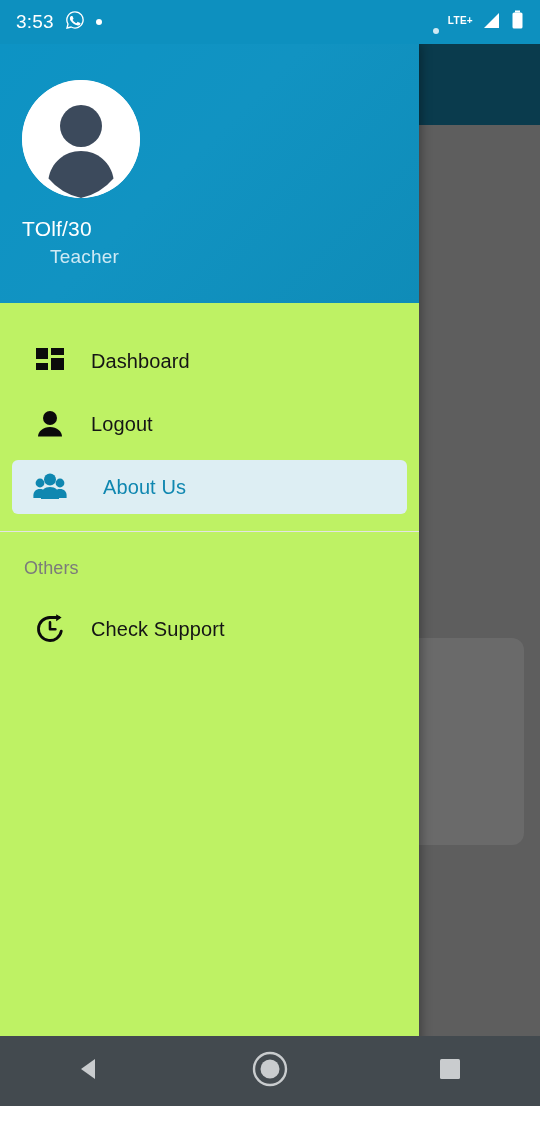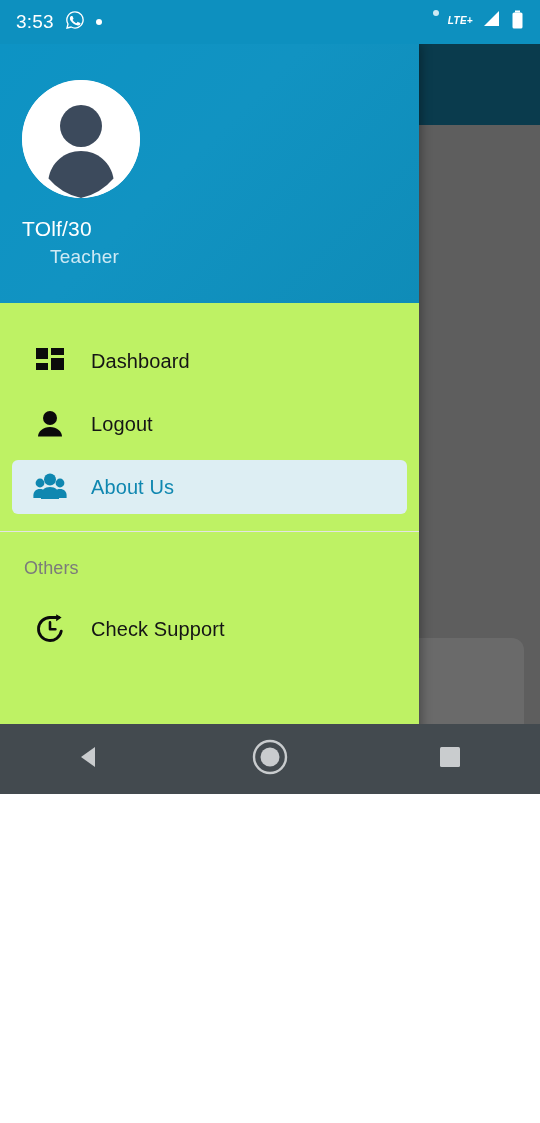--- a/index.html
+++ b/index.html
@@ -4,21 +4,21 @@
 <style>
   * { margin:0; padding:0; box-sizing:border-box; }
   html, body {
     width:540px; height:1123px;
     background:#ffffff;
     font-family:"Liberation Sans", sans-serif;
     overflow:hidden;
   }
   .phone {
     position:relative;
-    width:540px; height:794px;
+    width:540px; height:1106px;
     overflow:hidden;
     background:#ffffff;
   }
 
   
   .app-behind {
     position:absolute; inset:0;
     background:#5e5e5e;
   }
   .app-bar-behind {
@@ -45,21 +45,21 @@
   }
   .status-left { display:flex; align-items:center; gap:11px; }
   .status-time {
     color:#ffffff;
     font-size:19px;
     font-weight:500;
     letter-spacing:.2px;
   }
   .status-right {
     margin-left:auto;
-    display:flex; align-items:flex-start; gap:9px;font-style:italic;
+    display:flex; align-items:flex-end; gap:9px;
   }
   .sb-dot {
     width:6px; height:6px; border-radius:50%;
     background:#ffffff; display:block;
   }
   .sb-dot.dim { background:#cfe9f3; }
   .lte-label {
     color:#ffffff; font-size:10px; font-weight:700;
     letter-spacing:.3px; align-self:flex-start; margin-top:5px;
   }
@@ -115,21 +115,21 @@
     width:38px; height:38px;
     display:flex; align-items:center; justify-content:center;
     flex:none;
   }
   .menu-item .mi-label {
     margin-left:22px;
     font-size:20px;
     color:#151515;
     letter-spacing:.1px;
   }
-  .menu-item.active { background:#ddeef3; }
+  .menu-item.active { background:#ddeef3;gap:12px; }
   .menu-item.active .mi-label { color:#0f87b0; }
 
   .divider {
     height:1px; background:#e4e4e4;
     margin:8px 0 0 0;
   }
   .section-label {
     padding:26px 0 0 24px;
     font-size:18px;
     color:#7b7b7b;

